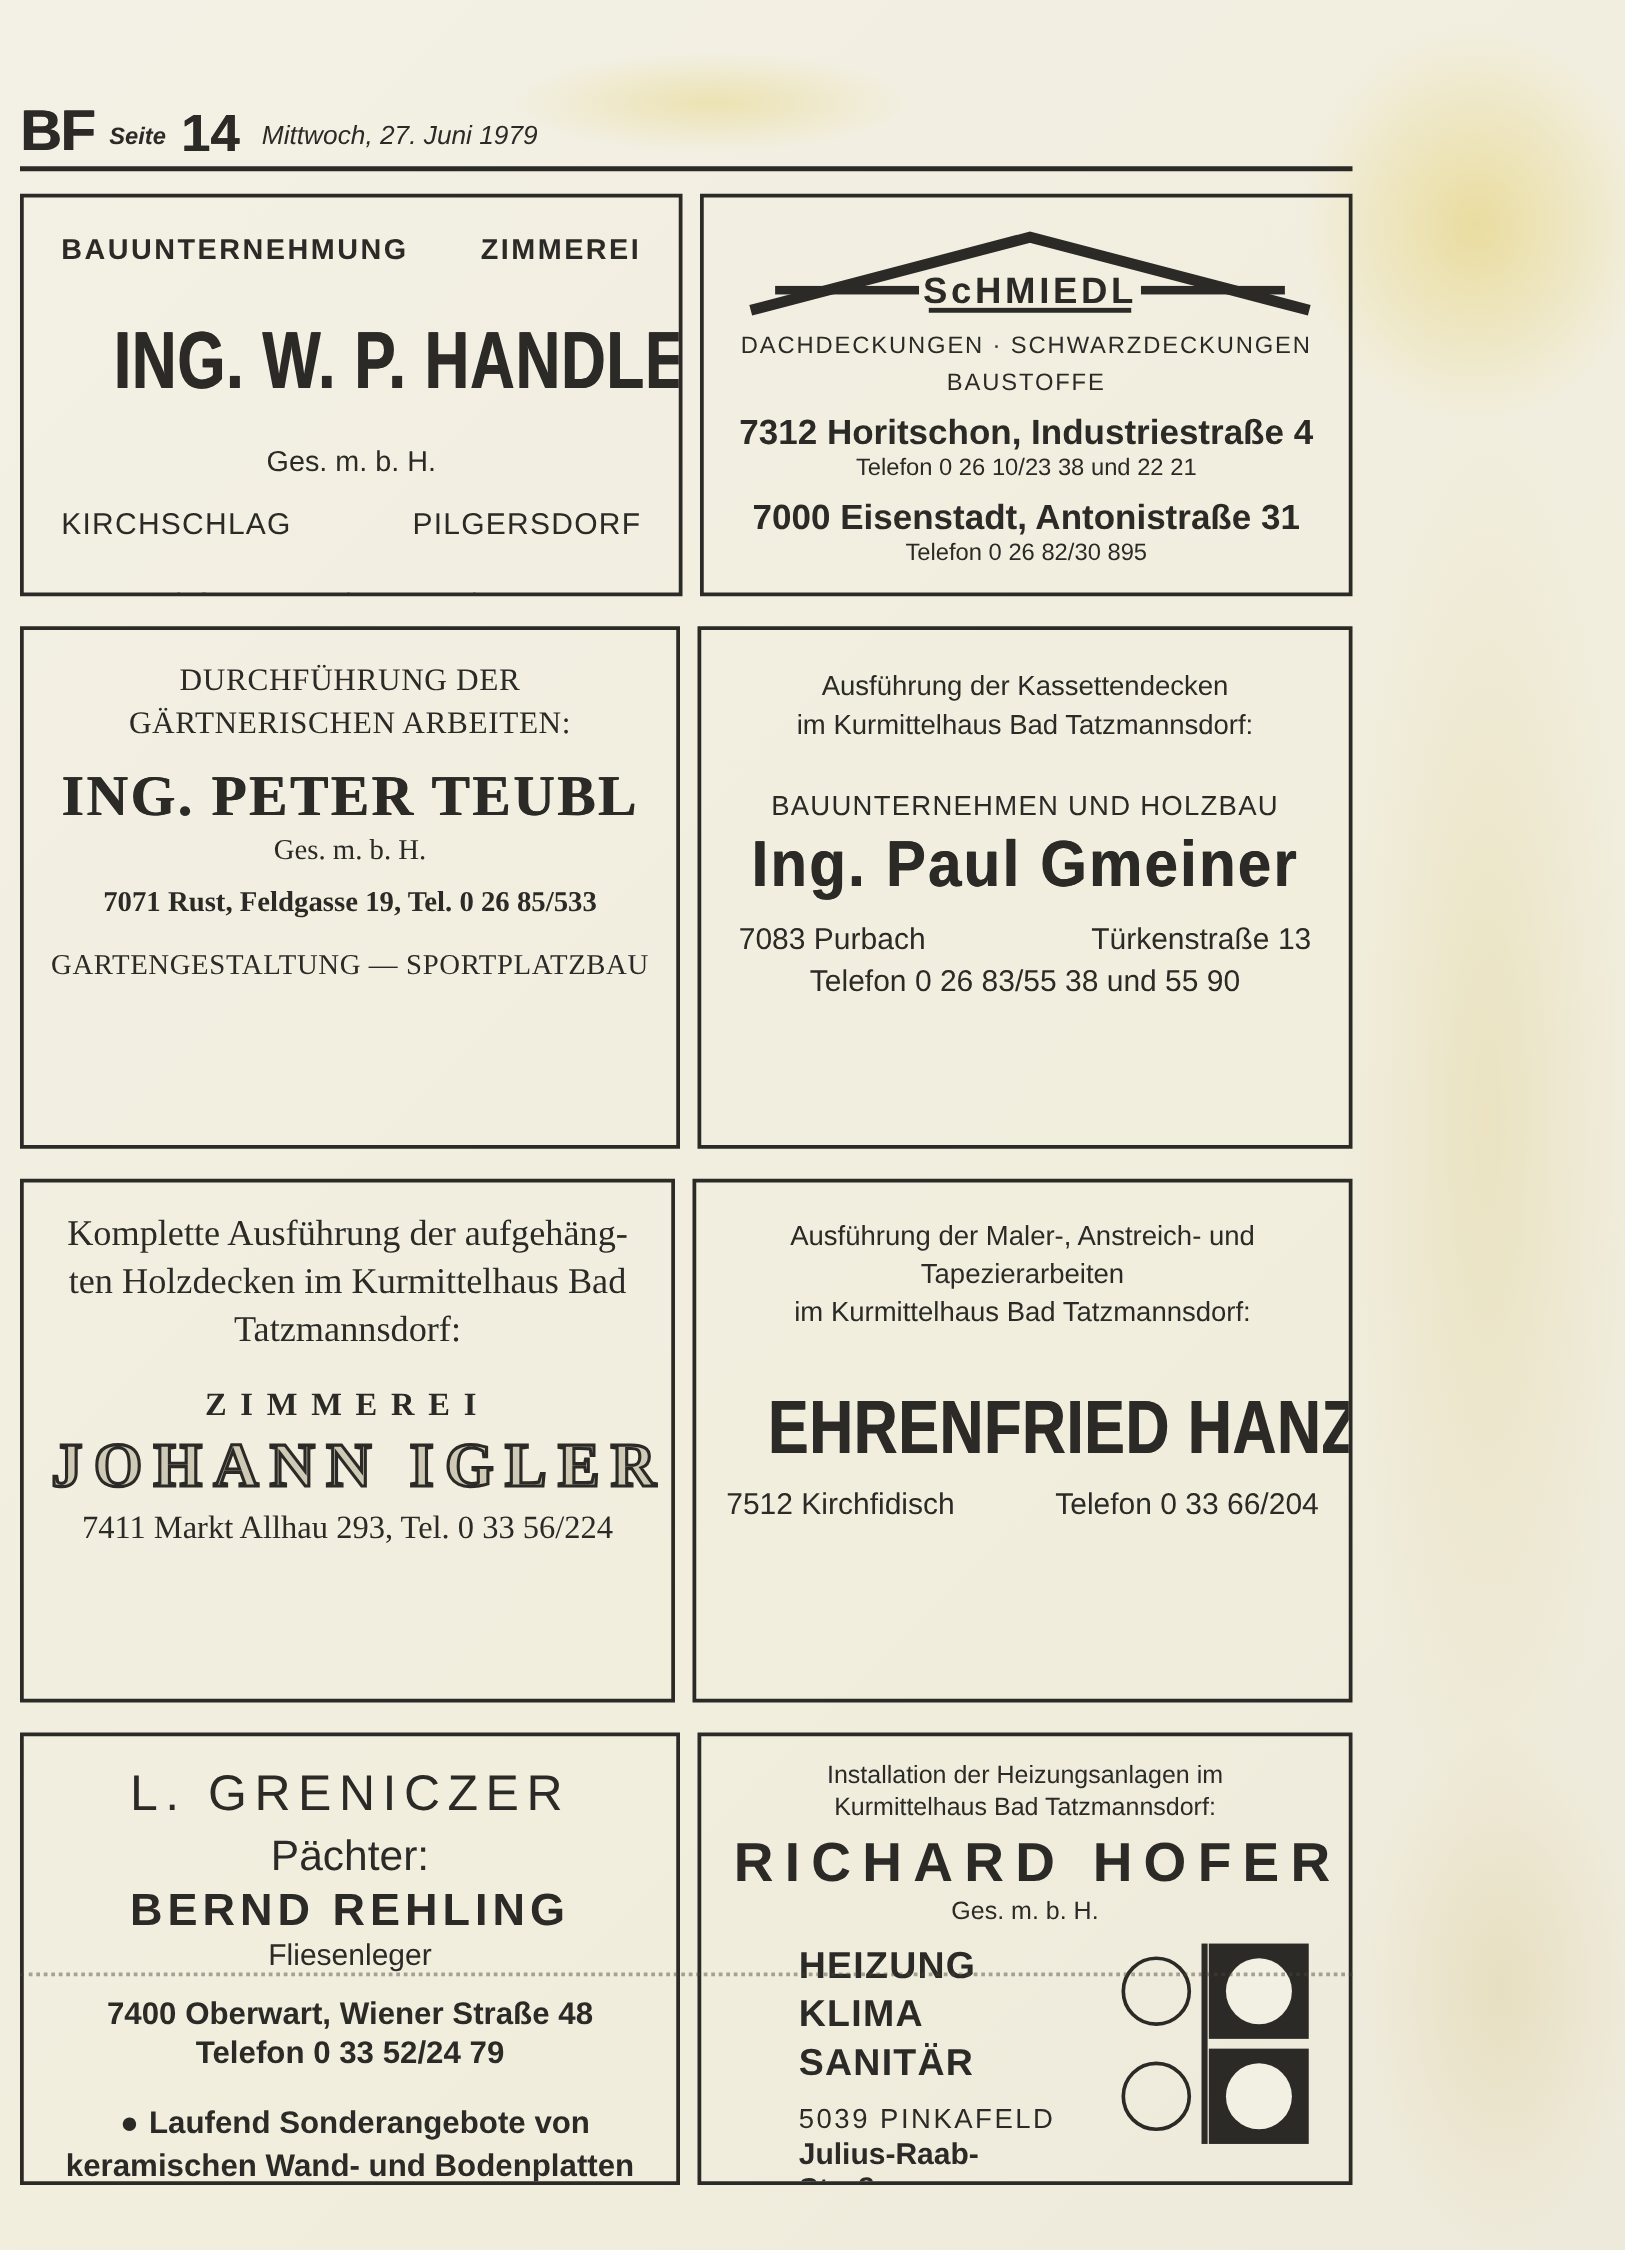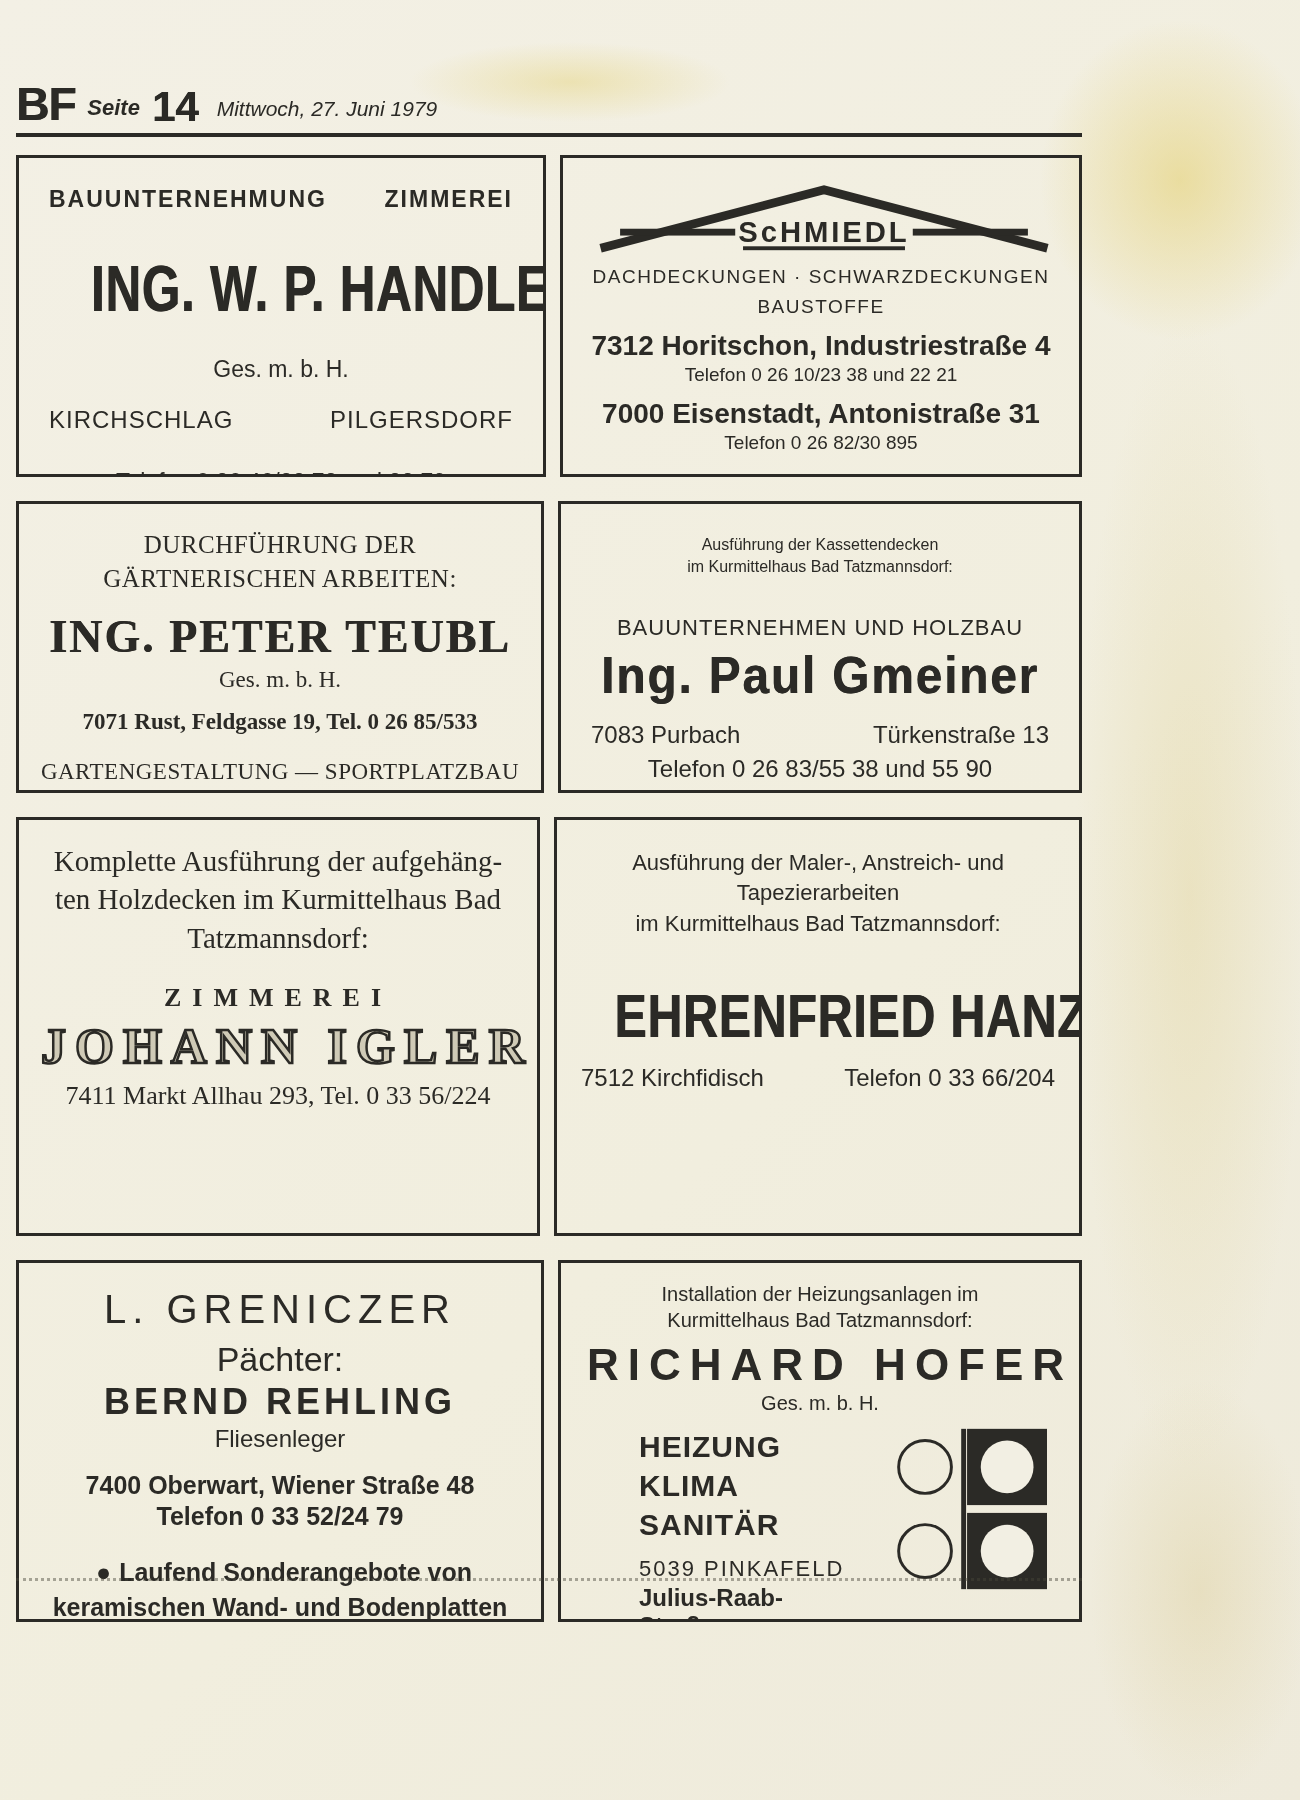--- a/index.html
+++ b/index.html
@@ -14,31 +14,31 @@
   .stain { position:absolute; pointer-events:none; border-radius:50%; }
   .stain1 { left:1040px; top:20px;  width:280px; height:320px; background:radial-gradient(closest-side, rgba(226,203,96,0.50), rgba(226,203,96,0)); }
   .stain2 { left:410px;  top:42px;  width:320px; height:80px;  background:radial-gradient(closest-side, rgba(228,210,120,0.45), rgba(228,210,120,0)); }
   .stain3 { left:1075px; top:320px; width:230px; height:1150px;background:radial-gradient(closest-side, rgba(222,206,140,0.35), rgba(222,206,140,0)); }
   .stain4 { left:1090px; top:1380px;width:220px; height:420px; background:radial-gradient(closest-side, rgba(212,192,122,0.28), rgba(212,192,122,0)); }
 
   
   .masthead { position:absolute; left:16px; top:84px; width:1066px; }
   .masthead-row { display:flex; align-items:flex-end; gap:12px; }
   .brand   { font-size:46px; font-weight:bold; letter-spacing:-1px; line-height:0.9; text-shadow:0.7px 0 currentColor; }
-  .seite   { font-size:22px; font-weight:bold; font-style:italic; padding-bottom:4px; }
+  .seite   { font-size:19px; font-weight:bold; font-style:italic; padding-bottom:4px; }
   .pagenum { font-size:42px; font-weight:bold; line-height:0.9; text-shadow:0.5px 0 currentColor; }
   .m-date  { font-size:21px; font-style:italic; padding-bottom:4px; margin-left:6px; }
   .rule    { border-top:4px solid #2b2a26; margin-top:8px; }
 
   
   .grid { position:absolute; left:16px; top:155px; width:1066px; display:flex; flex-direction:column; gap:24px; }
   .row  { display:flex; gap:14px; }
   .ad   { border:3px solid #2b2a26; flex:1; overflow:hidden; display:flex; flex-direction:column; background:transparent; }
   .r1 .ad { height:322px; }
-  .r2 .ad { height:292px; }
+  .r2 .ad { height:418px; }
   .r3 .ad { height:419px; }
   .r4 .ad { height:362px; }
   .split-row { display:flex; justify-content:space-between; align-items:baseline; }
   .serif { font-family:"Liberation Serif", serif; }
   .nowrap { white-space:nowrap; }
 
   
   .ad-handler { padding:28px 30px 26px 30px;gap:23px; }
   .handler-tags { font-size:23px; font-weight:bold; letter-spacing:2px; }
   .handler-name { font-size:60px; font-weight:bold; text-align:center; margin-top:18px; letter-spacing:1px;
@@ -57,21 +57,21 @@
   
   .ad-teubl { padding:24px 20px; text-align:center; }
   .teubl-intro { font-size:25px; line-height:1.35; letter-spacing:0.5px; }
   .teubl-name  { font-size:46px; font-weight:bold; margin-top:14px; letter-spacing:2px; text-shadow:0.6px 0 currentColor; }
   .teubl-sub   { font-size:23px; margin-top:4px; }
   .teubl-addr  { font-size:23px; font-weight:bold; margin-top:16px; }
   .teubl-serv  { font-size:23px; margin-top:20px; line-height:1.45; letter-spacing:0.5px; }
 
   
   .ad-gmeiner { padding:30px 18px 26px 18px; text-align:center; }
-  .gme-intro { font-size:16px; line-height:1.4; }
+  .gme-intro { font-size:22px; line-height:1.4; }
   .gme-tag   { font-size:22px; letter-spacing:1px; margin-top:36px; }
   .gme-name  { font-size:52px; font-weight:bold; letter-spacing:2px; margin-top:4px;
                transform:scaleX(0.92); transform-origin:50% 50%; text-shadow:0.6px 0 currentColor; }
   .gme-row   { font-size:24px; margin-top:16px; padding:0 12px; }
   .gme-phone { font-size:24px; margin-top:6px; }
 
   
   .ad-igler { padding:22px 22px; text-align:center; }
   .igl-intro { font-size:29px; line-height:1.32; }
   .igl-tag   { font-size:26px; font-weight:bold; letter-spacing:11px; margin-top:26px; }

